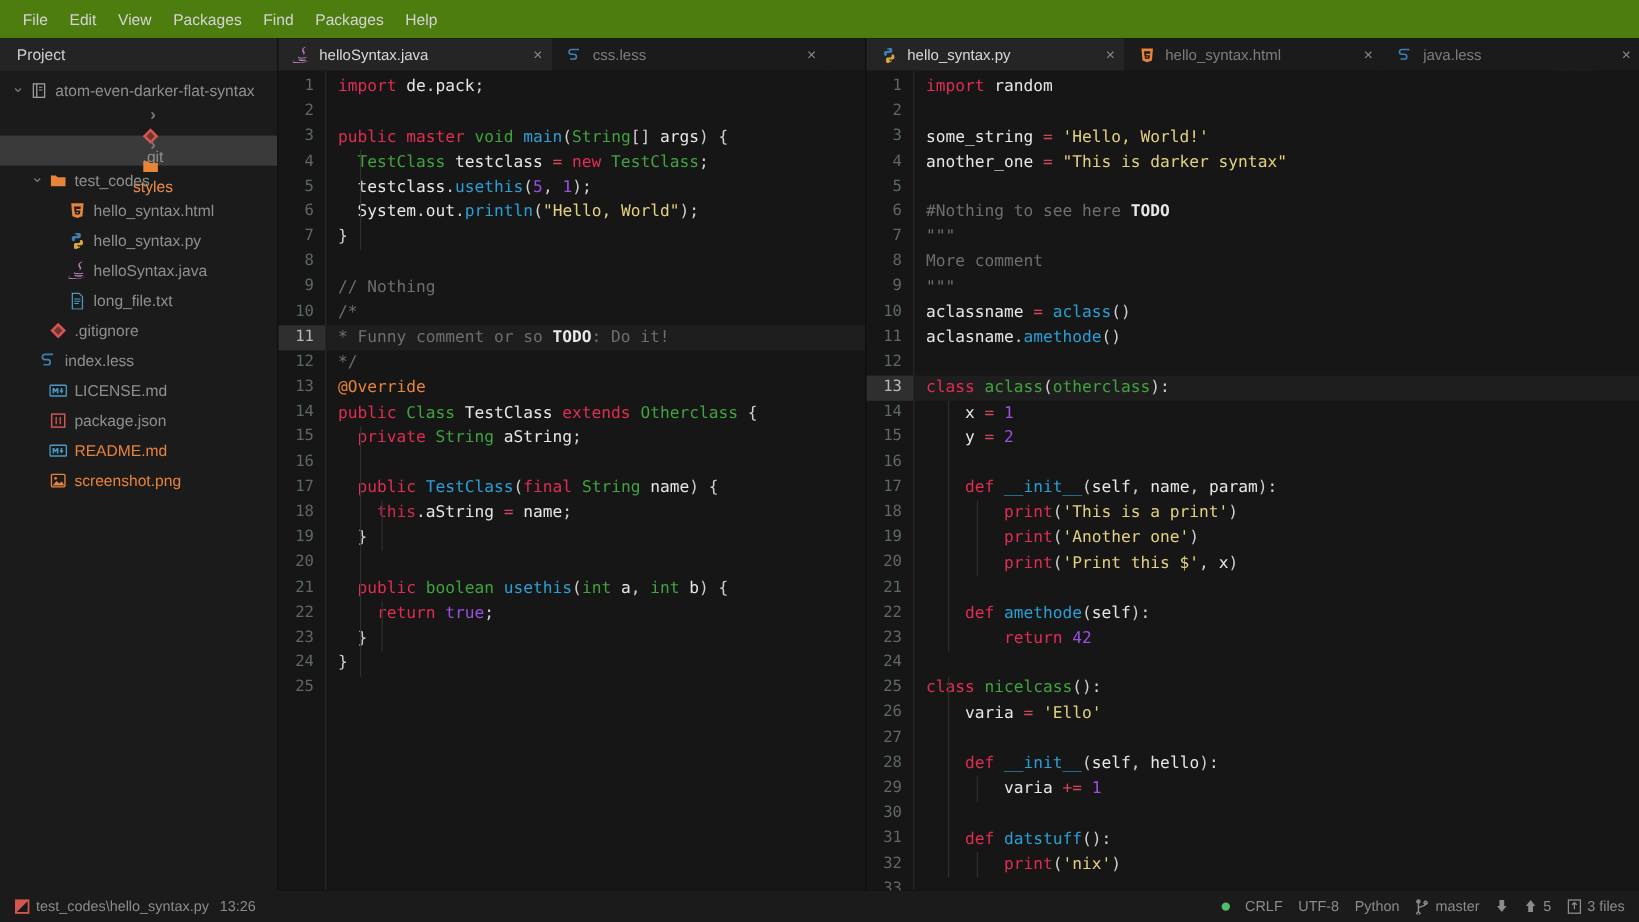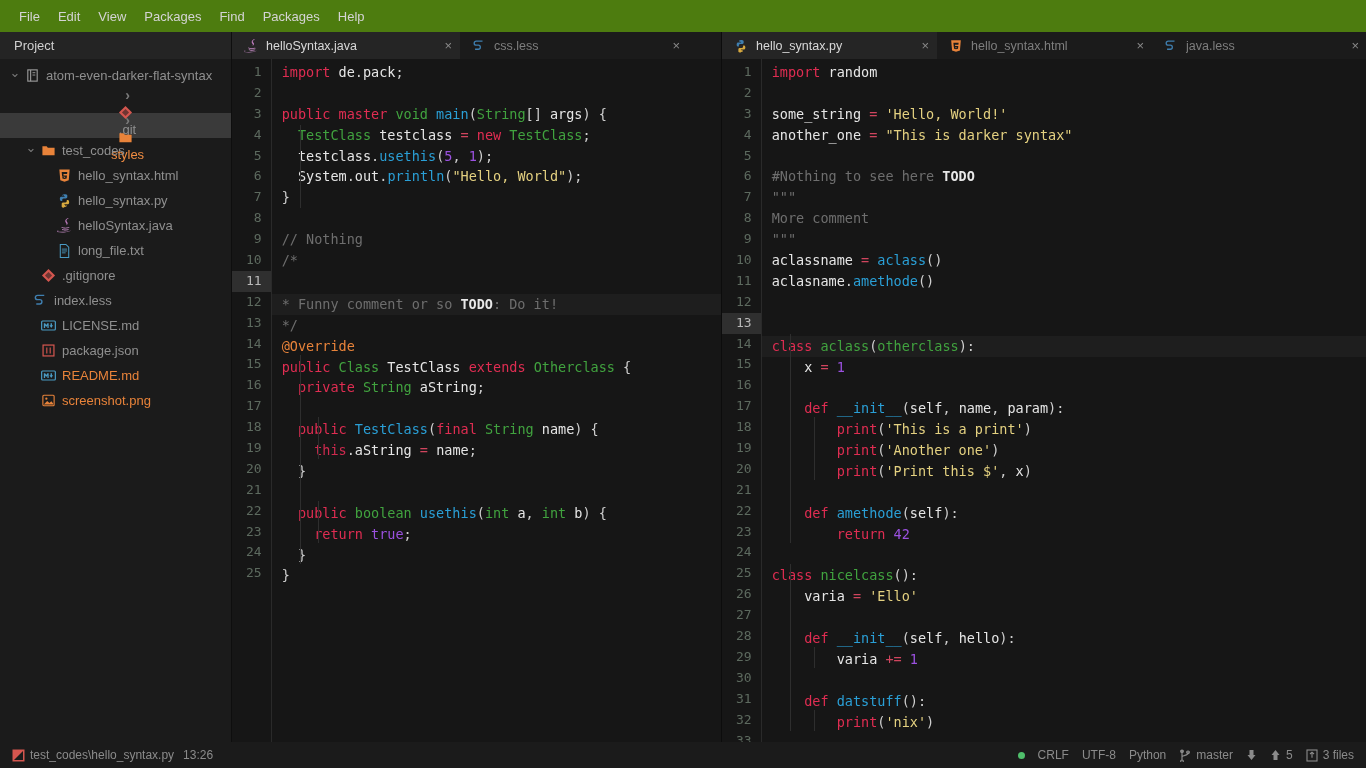--- a/index.html
+++ b/index.html
@@ -113,21 +113,21 @@
 
   .code {
     flex: 1 1 auto; padding-top: 3px; overflow: hidden;
     position: relative;
   }
   .code .ln {
     height: 20.9px; line-height: 20.9px;
     font-family: "DejaVu Sans Mono", monospace; font-size: 13.5px;
     white-space: pre; padding-left: 10px; color: #d6d6d6;
   }
-  .code .ln.cur { background: #1e1e1e; margin-top: 23px; }
+  .code .ln.cur { background: #1e1e1e; }
 
   
   .kw    { color: #e02d52; }           
   .kw2   { color: #cf2a4f; }
   .typ   { color: #41a33f; }           
   .fn    { color: #2a9fd6; }           
   .str   { color: #e4d180; }           
   .num   { color: #9b51e0; }           
   .cmt   { color: #6e6e6e; }           
   .todo  { color: #e8e8e8; font-weight: bold; }
@@ -563,20 +563,21 @@
               <div class="ln">&nbsp;</div>
               <div class="ln"><span class="cmt">#Nothing to see here </span><span class="todo">TODO</span></div>
               <div class="ln"><span class="cmt">"""</span></div>
               <div class="ln"><span class="cmt">More comment</span></div>
               <div class="ln"><span class="cmt">"""</span></div>
               <div class="ln"><span class="var">aclassname </span><span class="op">= </span><span class="fn">aclass</span><span class="pun">()</span></div>
               <div class="ln"><span class="var">aclasname</span><span class="pun">.</span><span class="fn">amethode</span><span class="pun">()</span></div>
               <div class="ln">&nbsp;</div>
               <div class="ln cur"><span class="kw">class </span><span class="cls">aclass</span><span class="pun">(</span><span class="typ">otherclass</span><span class="pun">):</span></div>
               <div class="ln"><span class="var">    x </span><span class="op">= </span><span class="num">1</span></div>
+              <div class="ln"><span class="var">    y </span><span class="op">= </span><span class="num">2</span></div>
               <div class="ln">&nbsp;</div>
               <div class="ln"><span class="pun">    </span><span class="kw">def </span><span class="fn">__init__</span><span class="pun">(</span><span class="var">self</span><span class="pun">, </span><span class="var">name</span><span class="pun">, </span><span class="var">param</span><span class="pun">):</span></div>
               <div class="ln"><span class="pun">        </span><span class="kw">print</span><span class="pun">(</span><span class="str">'This is a print'</span><span class="pun">)</span></div>
               <div class="ln"><span class="pun">        </span><span class="kw">print</span><span class="pun">(</span><span class="str">'Another one'</span><span class="pun">)</span></div>
               <div class="ln"><span class="pun">        </span><span class="kw">print</span><span class="pun">(</span><span class="str">'Print this $'</span><span class="pun">, </span><span class="var">x</span><span class="pun">)</span></div>
               <div class="ln">&nbsp;</div>
               <div class="ln"><span class="pun">    </span><span class="kw">def </span><span class="fn">amethode</span><span class="pun">(</span><span class="var">self</span><span class="pun">):</span></div>
               <div class="ln"><span class="pun">        </span><span class="kw">return </span><span class="num">42</span></div>
               <div class="ln">&nbsp;</div>
               <div class="ln"><span class="kw">class </span><span class="cls">nicelcass</span><span class="pun">():</span></div>

